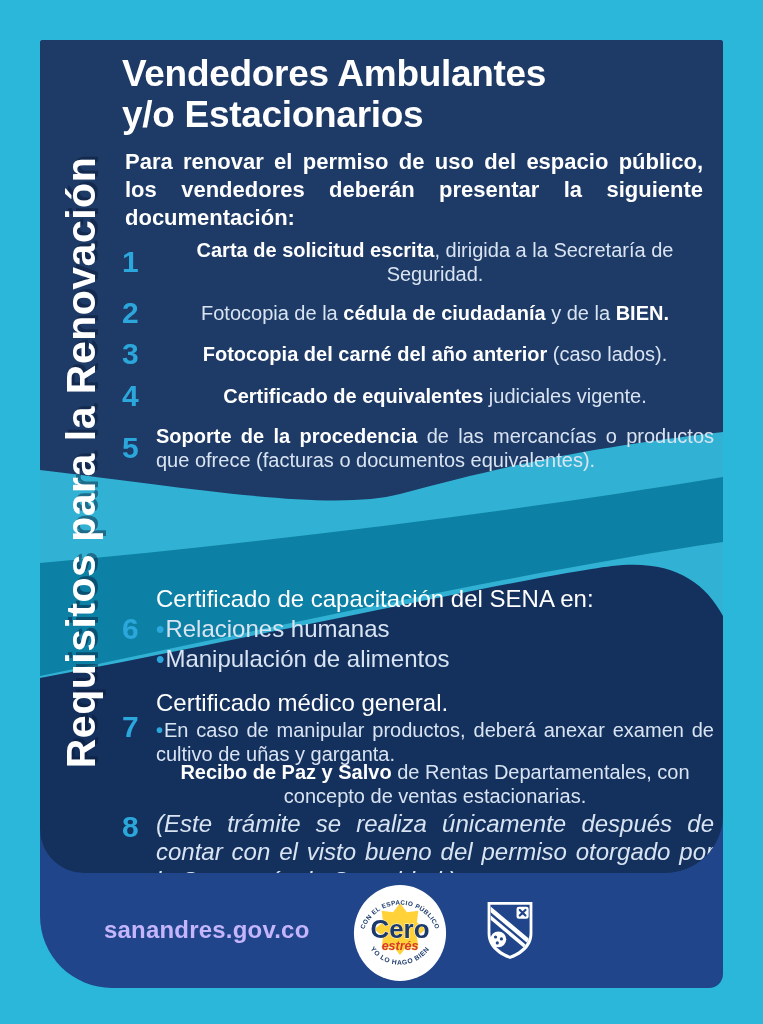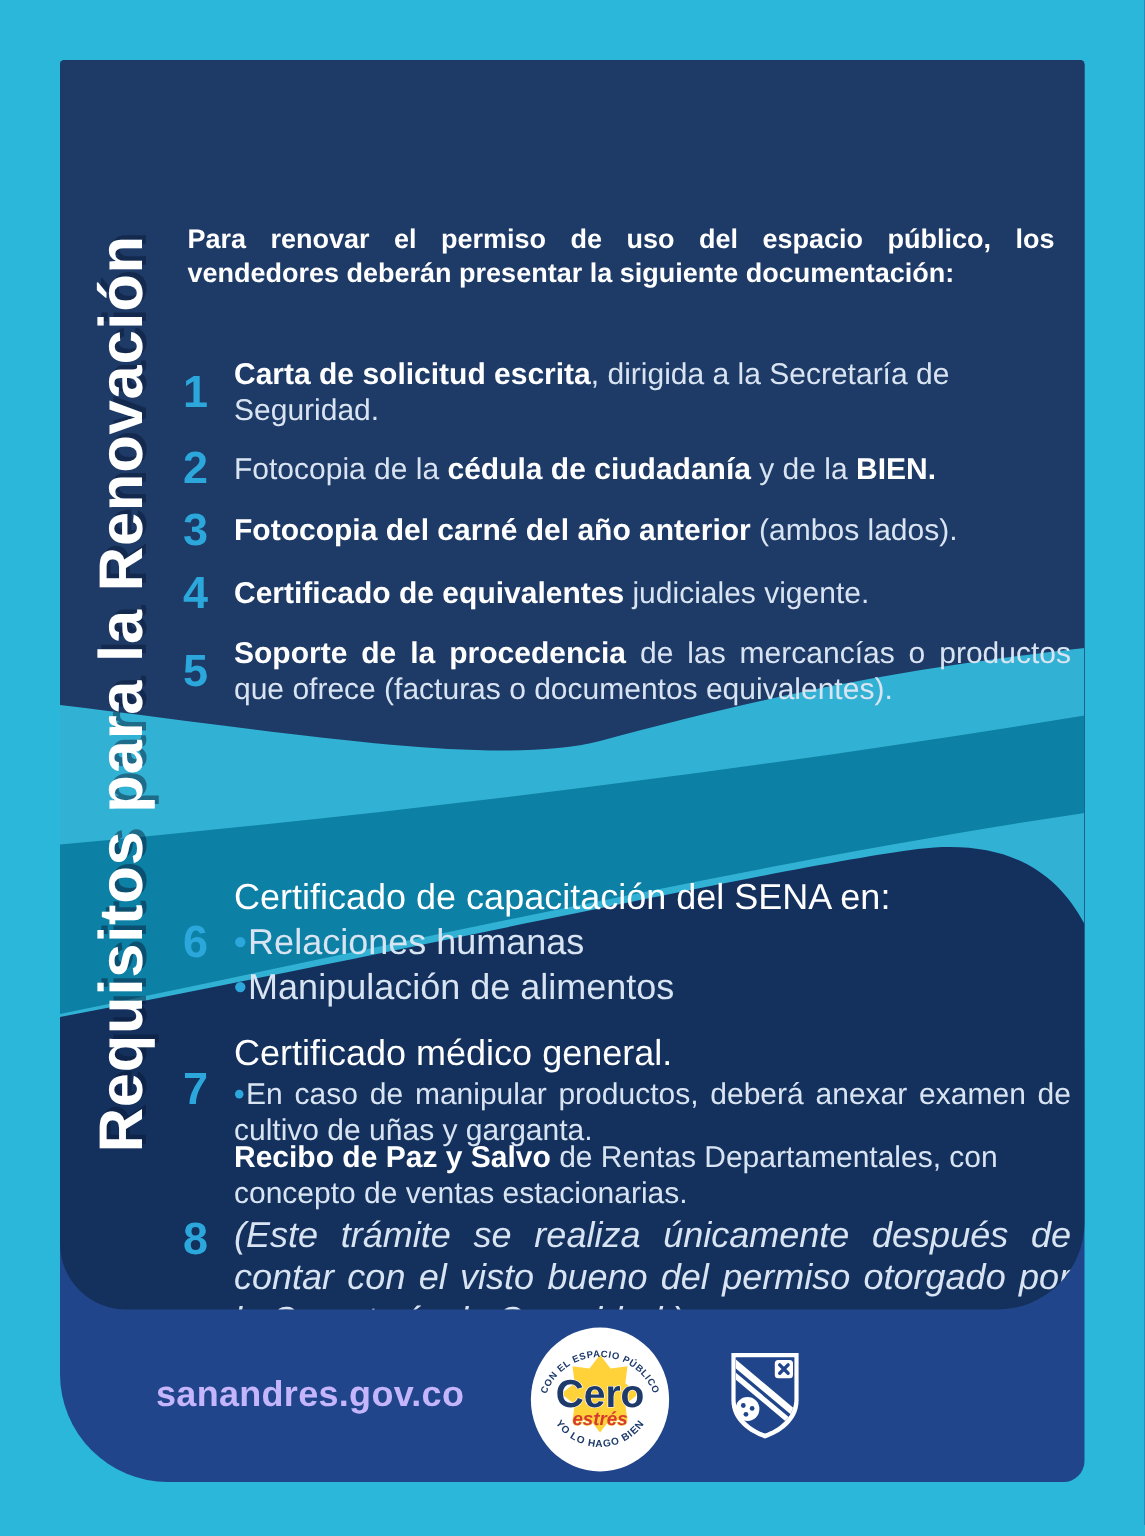--- a/index.html
+++ b/index.html
@@ -18,24 +18,24 @@
          background:linear-gradient(180deg,var(--panel_top) 0,var(--panel_top) 380px,var(--panel_bottom) 380px,var(--panel_bottom) 100%);}
   .ribbon{position:absolute;left:0;top:380px;width:683px;height:280px;z-index:0;display:block}
   .v-title{position:absolute;left:-379px;top:399px;width:840px;z-index:2;
            transform:rotate(-90deg);text-align:center;color:#fff;font-weight:800;
            font-size:41px;letter-spacing:.5px;white-space:nowrap;
            text-shadow:3px 3px 0 rgba(8,22,48,.45);}
   .content{position:absolute;inset:0;z-index:3;}
   .title{position:absolute;left:82px;top:14px;width:590px;color:#fff;
          font-weight:800;font-size:37px;line-height:1.1;letter-spacing:-.3px;}
   .intro{position:absolute;left:85px;top:108px;width:578px;color:#fff;
-         font-weight:700;font-size:18px;line-height:1.28;text-align:justify;}
+         font-weight:700;font-size:22px;line-height:1.28;text-align:justify;}
   .item{position:absolute;left:82px;width:592px;display:flex;align-items:center;}
   .num{flex:0 0 34px;color:var(--accent);font-weight:800;font-size:30px;line-height:1;}
-  .itext{flex:1;color:var(--text_soft);font-size:20px;line-height:1.2;}
+  .itext{flex:1;color:var(--text_soft);font-size:20px;line-height:1.2;text-align:center;}
   .itext b{color:#fff;font-weight:700;}
   .just{text-align:justify;}
   .ihead{color:#fff;font-weight:400;font-size:24px;line-height:1.25;}
   .bline{color:var(--text_soft);font-size:24px;line-height:1.27;}
   .blt{color:var(--accent);font-weight:700;margin-right:1px;}
   .note{margin-top:2px;font-style:italic;font-size:24px;line-height:1.18;color:var(--text_soft);text-align:justify;}
   .website{position:absolute;left:64px;top:876px;z-index:2;color:#c4b5fd;font-weight:800;font-size:24px;letter-spacing:.2px;}
   .badge{position:absolute;left:312px;top:842px;width:96px;height:102px;z-index:2;}
   .gov{position:absolute;left:442px;top:858px;z-index:2;display:flex;align-items:center;gap:12px;color:#fff;}
   .gov-name{font-weight:800;font-size:20px;letter-spacing:.6px;line-height:1.05;}
@@ -53,36 +53,40 @@
       <svg class="ribbon" viewBox="0 0 683 280" width="683" height="280" preserveAspectRatio="none" aria-hidden="true">
         <rect x="0" y="0" width="683" height="280" style="fill:var(--ribbon_light)"></rect>
         <path d="M0,143 C230,122 470,92 683,57 L683,122 C480,152 230,208 0,256 Z" style="fill:var(--ribbon_dark)"></path>
         <path d="M0,258 C240,212 480,158 572,146 C630,139 664,160 683,196 L683,280 L0,280 Z" style="fill:var(--panel_bottom)"></path>
         <path d="M0,0 L683,0 L683,12 C560,26 470,44 360,74 C290,92 150,68 0,50 Z" style="fill:var(--panel_top)"></path>
       </svg>
 
       <div class="v-title">Requisitos para la Renovación</div>
 
       <div class="content">
+        <div class="title">
+          <div>Vendedores Ambulantes</div>
+          <div>y/o Estacionarios</div>
+        </div>
 
         <div class="intro">Para renovar el permiso de uso del espacio público, los vendedores deberán presentar la siguiente documentación:</div>
 
         <div class="item" style="top:198px">
           <span class="num">1</span>
           <div class="itext"><b>Carta de solicitud escrita</b><span>, dirigida a la Secretaría de Seguridad.</span></div>
         </div>
 
         <div class="item" style="top:258px">
           <span class="num">2</span>
           <div class="itext"><span>Fotocopia de la </span><b>cédula de ciudadanía</b><span> y de la </span><b>BIEN.</b></div>
         </div>
 
         <div class="item" style="top:299px">
           <span class="num">3</span>
-          <div class="itext"><b>Fotocopia del carné del año anterior</b><span> (ambos lados).</span></div>
+          <div class="itext"><b>Fotocopia del carné del año anterior</b><span> (caso lados).</span></div>
         </div>
 
         <div class="item" style="top:341px">
           <span class="num">4</span>
           <div class="itext"><b>Certificado de equivalentes</b><span> judiciales vigente.</span></div>
         </div>
 
         <div class="item" style="top:384px">
           <span class="num">5</span>
           <div class="itext just"><b>Soporte de la procedencia</b><span> de las mercancías o productos que ofrece (facturas o documentos equivalentes).</span></div>

